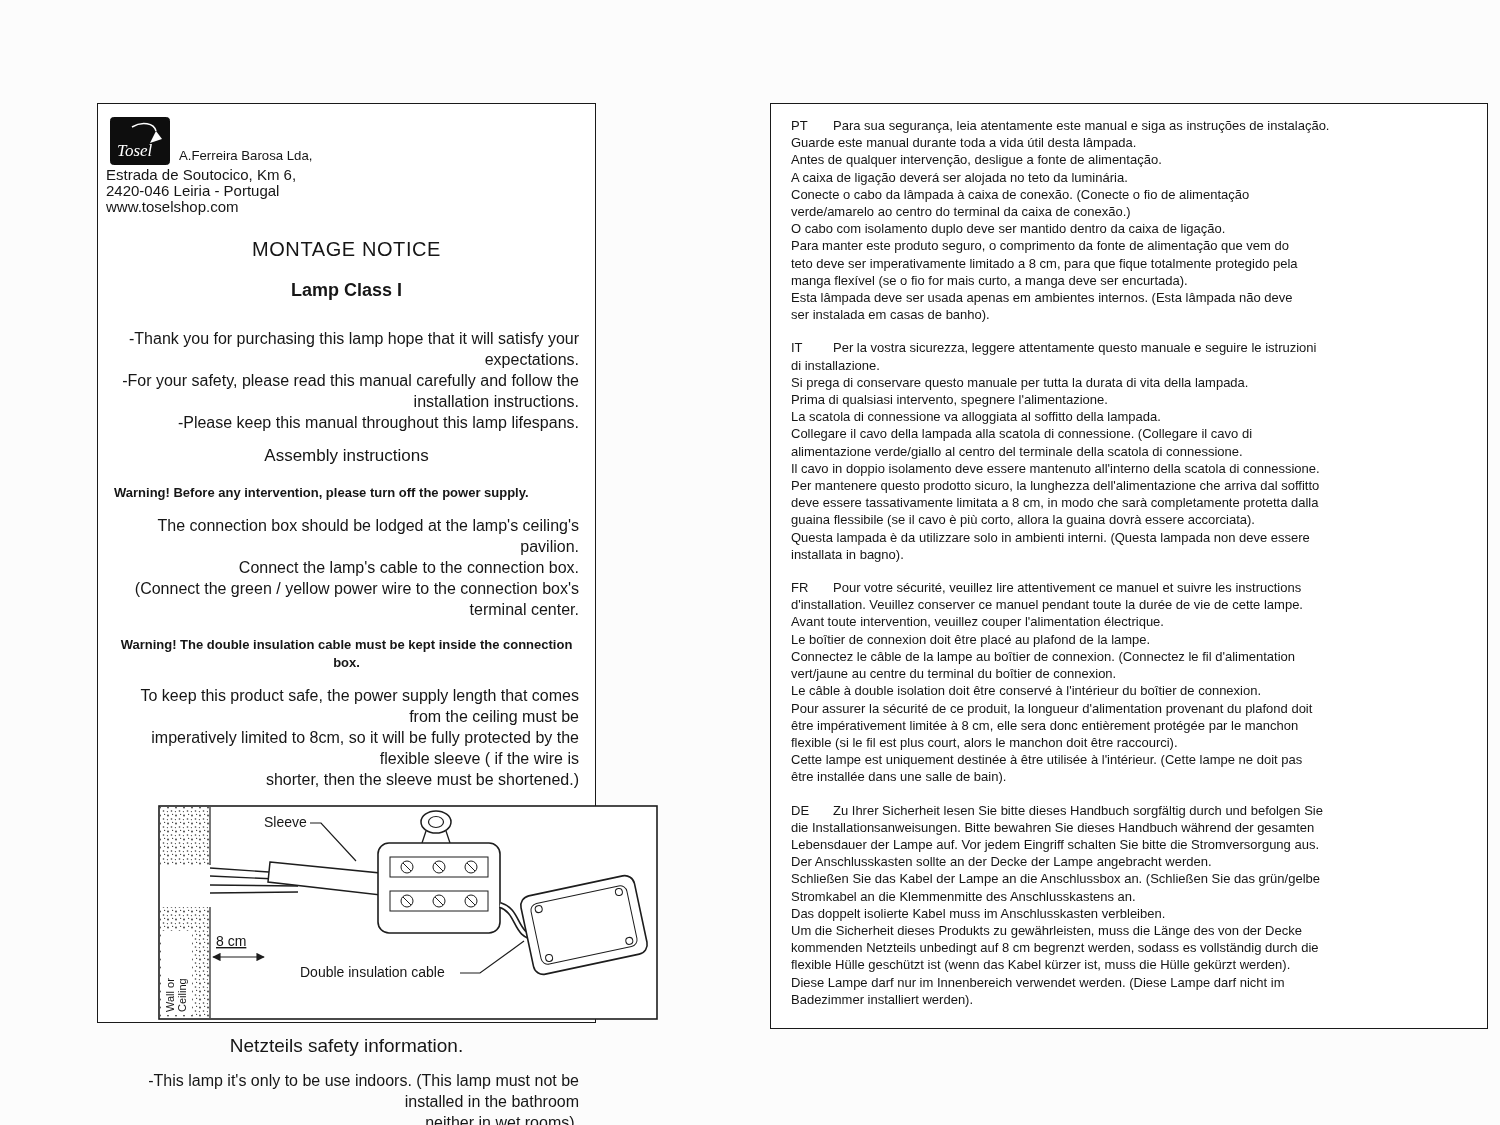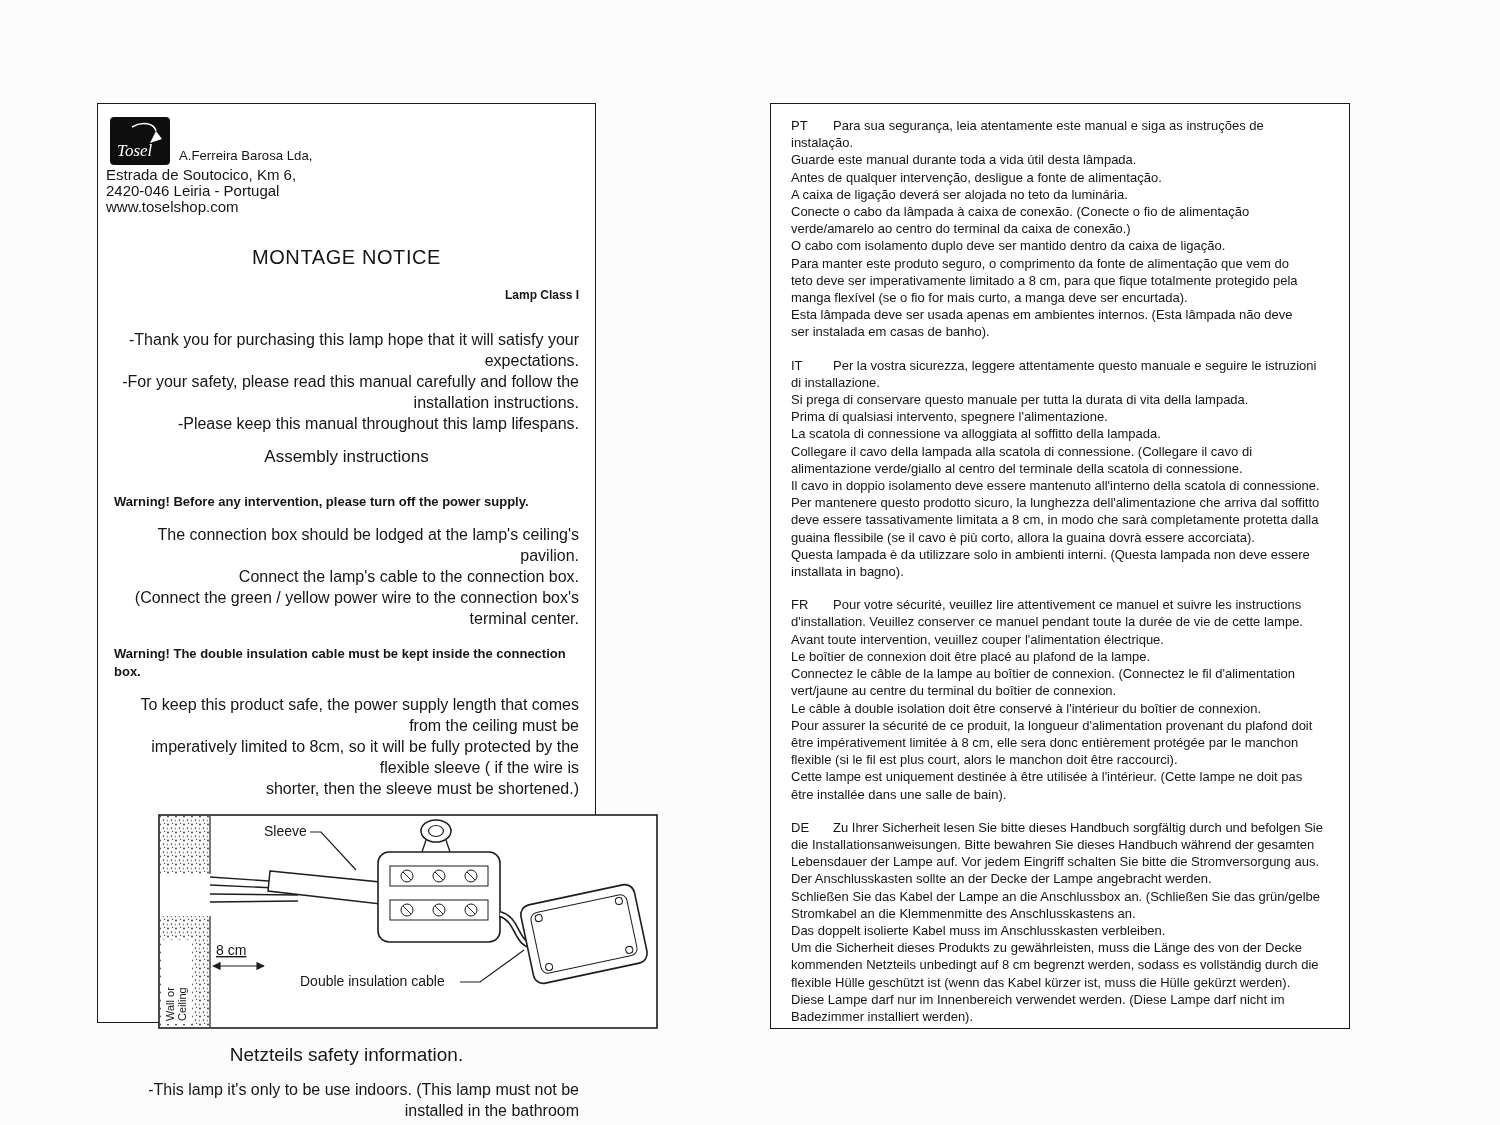--- a/index.html
+++ b/index.html
@@ -10,35 +10,35 @@
     color:#161616;
     position:relative;
     overflow:hidden;
   }
   .page {
     position:absolute;
     background:#fff;
     border:1.6px solid #1a1a1a;
   }
   .page-left  { left:97px;  top:103px; width:499px; height:920px; padding:0 16px; }
-  .page-right { left:770px; top:103px; width:580px; height:926px; padding:13px 20px 0 20px; }
+  .page-right { left:770px; top:103px; width:718px; height:926px; padding:13px 20px 0 20px; }
 
   .pre { white-space:pre-wrap; }
 
   
   .logo-row { display:flex; align-items:flex-end; gap:9px; margin:13px 0 0 -4px; }
   .logo { width:60px; height:48px; flex:0 0 auto; }
   .company-name { font-size:13.2px; padding-bottom:2px; }
   .address { font-size:15px; line-height:16.2px; margin:2px 0 0 -8px; }
-  .doc-title { text-align:center; font-size:20px; letter-spacing:0.6px; margin-top:30px; }
-  .doc-subtitle { text-align:right; font-size:12px; font-weight:bold; margin-top:19px; }
+  .doc-title { text-align:center; font-size:20px; letter-spacing:0.6px; margin-top:22px; }
+  .doc-subtitle { text-align:center; font-size:18px; font-weight:bold; margin-top:19px; }
   .body-text { font-size:16px; line-height:21px;text-align:right; }
   .intro { margin-top:27px; }
   .section-heading { text-align:center; font-size:17px; margin-top:13px; }
-  .warning { font-size:13px; font-weight:bold; margin-top:26px; line-height:17.5px; }
+  .warning { font-size:13px; font-weight:bold; margin-top:18px; line-height:17.5px; }
   .para { margin-top:14px; }
   .diagram { margin:15px 0 0 44px; width:500px; height:215px; }
   .dt { font-size:14px; fill:#161616; font-family:"Liberation Sans", sans-serif; }
   .dt-small { font-size:11px; fill:#161616; font-family:"Liberation Sans", sans-serif; }
   .safety-heading { text-align:center; font-size:19px; margin-top:15px; }
   .safety-text { margin-top:13px; }
 
   
   .lang-section { font-size:13px; line-height:17.2px; margin-bottom:16px; }
   .lang-code { display:inline-block; width:42px; }
@@ -77,21 +77,21 @@
 -Please keep this manual throughout this lamp lifespans.</div>
 
   <div class="section-heading">Assembly instructions</div>
 
   <div class="warning pre">Warning! Before any intervention, please turn off the power supply.</div>
 
   <div class="body-text pre para">The connection box should be lodged at the lamp's ceiling's pavilion.
 Connect the lamp's cable to the connection box.
 (Connect the green / yellow power wire to the connection box's terminal center.</div>
 
-  <div class="warning pre" style="margin-top:16px;">Warning! The double insulation cable must be kept inside the connection box.</div>
+  <div class="warning pre" style="margin-top:16px;text-align:center;">Warning! The double insulation cable must be kept inside the connection box.</div>
 
   <div class="body-text pre para">To keep this product safe, the power supply length that comes from the ceiling must be
 imperatively limited to 8cm, so it will be fully protected by the flexible sleeve ( if the wire is
 shorter, then the sleeve must be shortened.)</div>
 
   <div class="diagram">
     <svg viewBox="0 0 500 215" width="500" height="215">
       <defs>
         <pattern id="stip" width="8" height="8" patternUnits="userSpaceOnUse">
           <rect width="8" height="8" fill="#fff"></rect>

